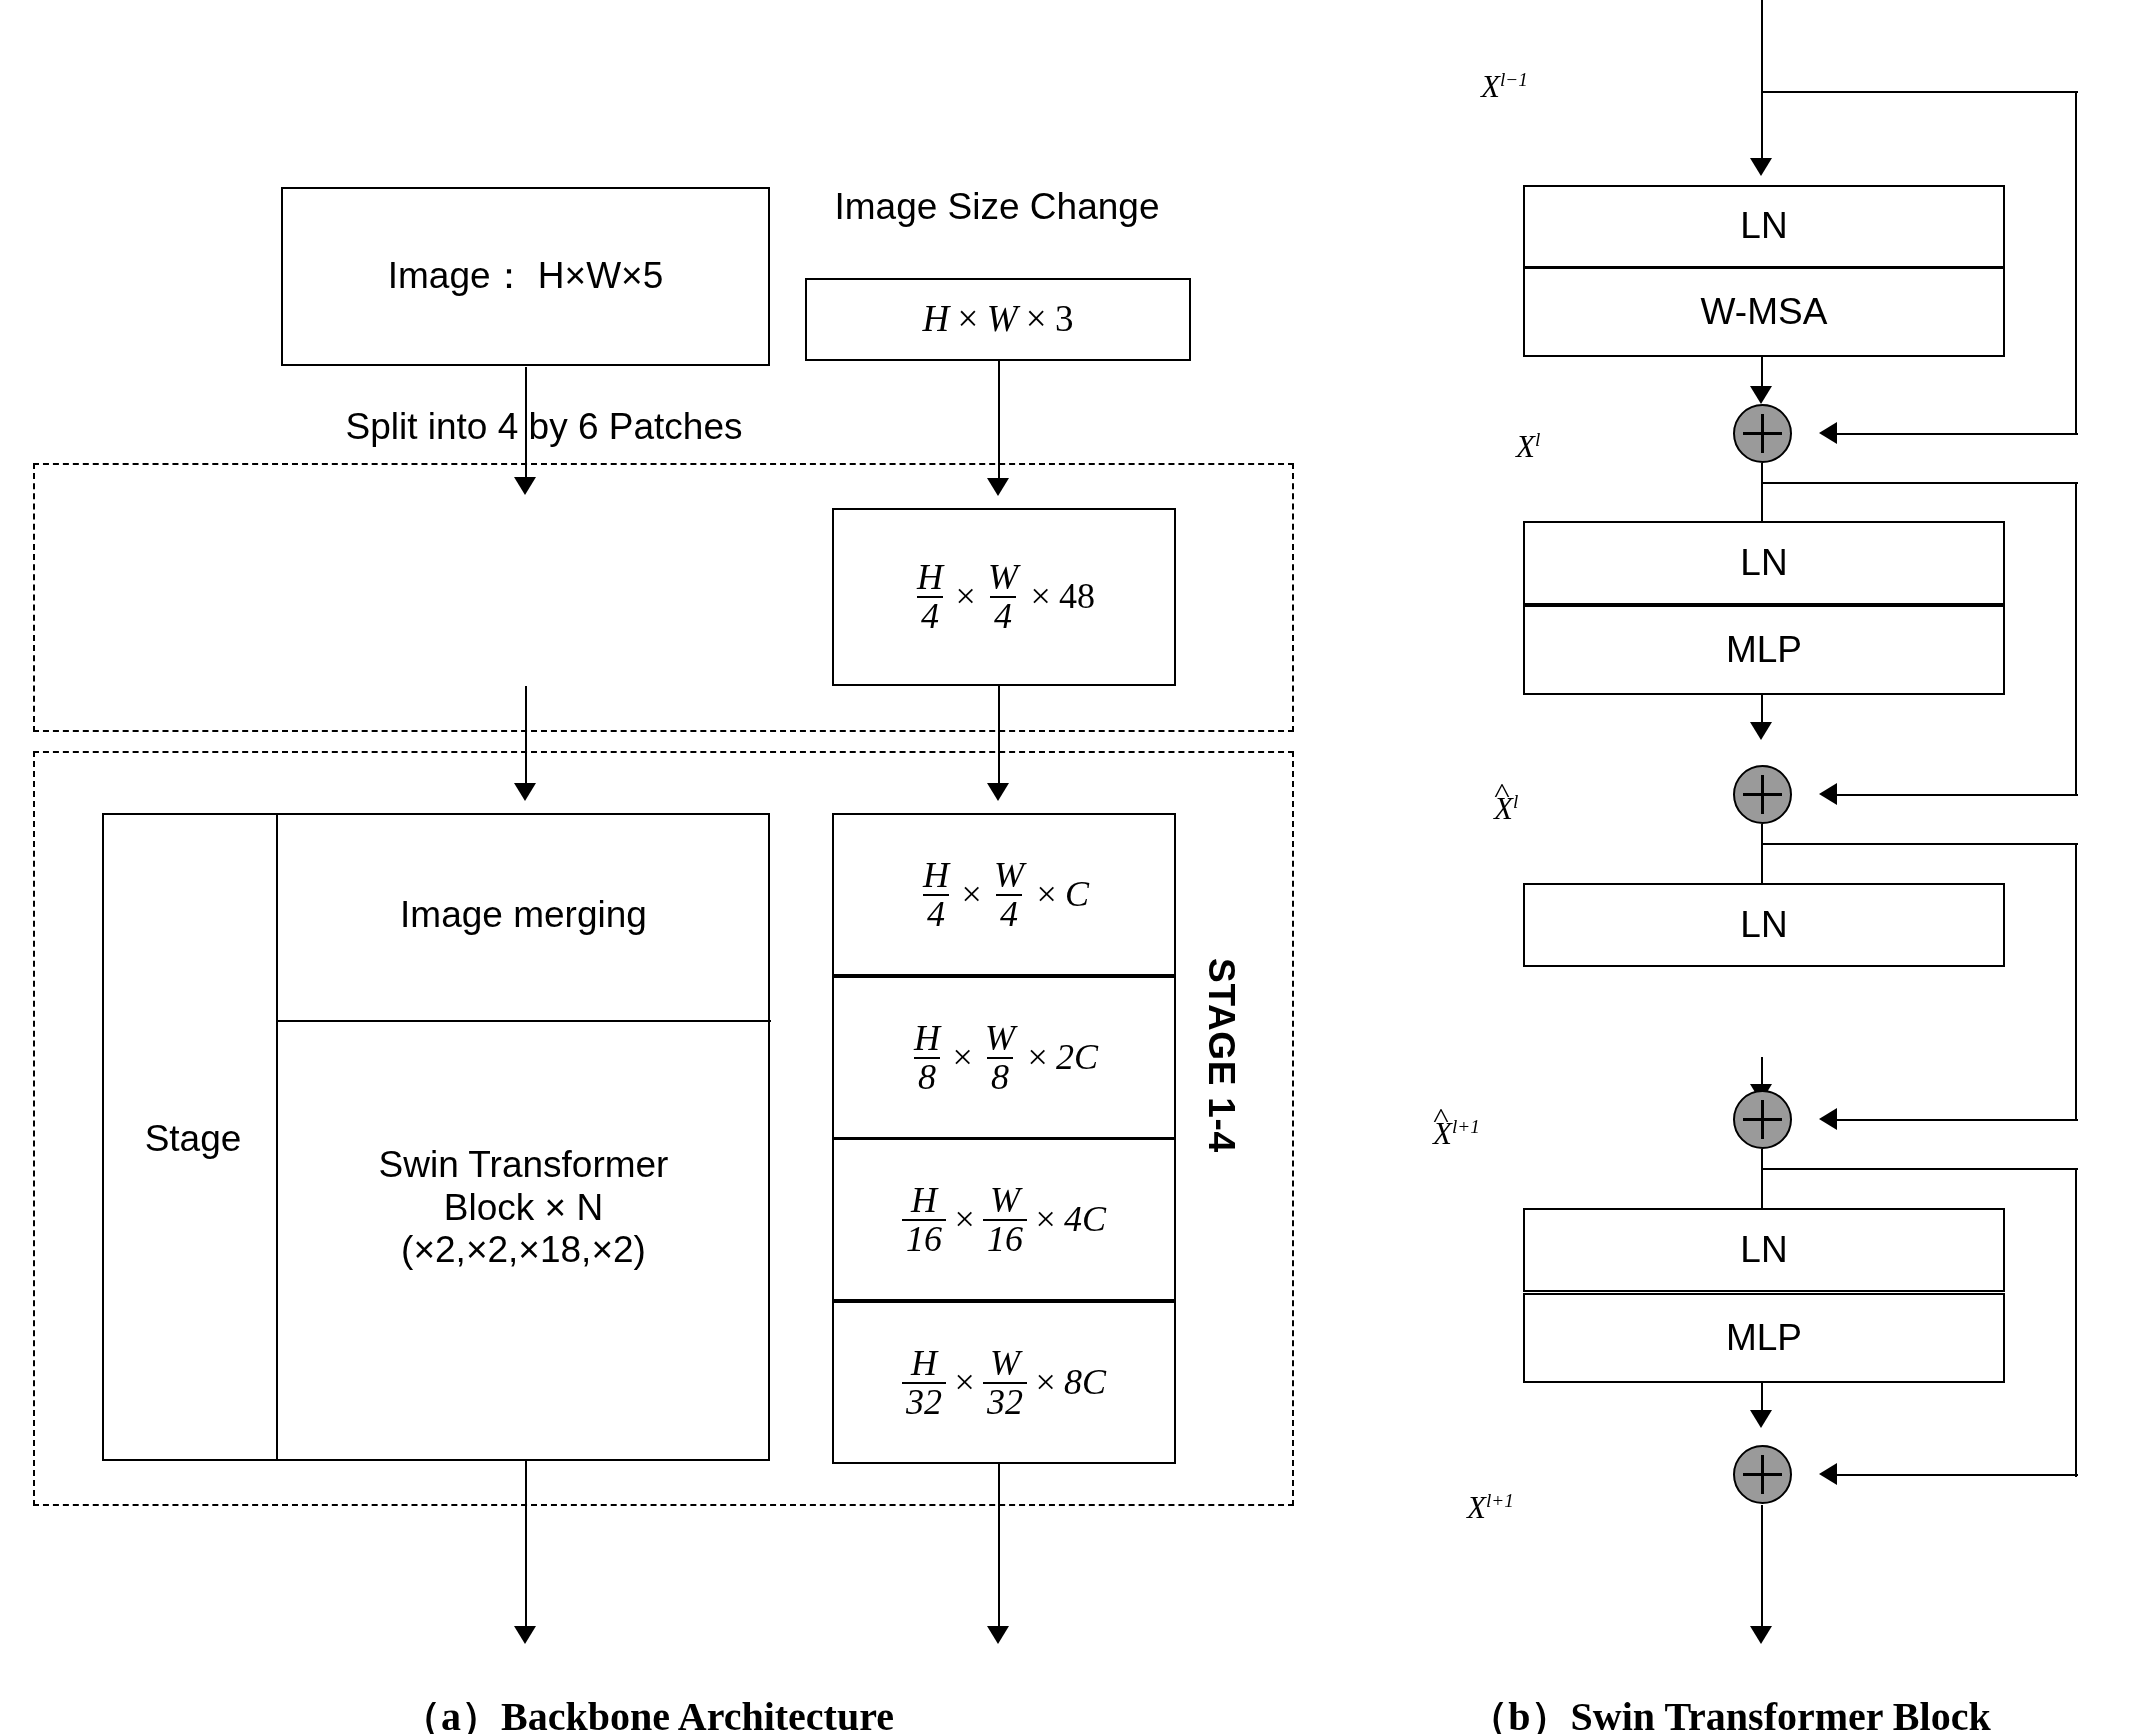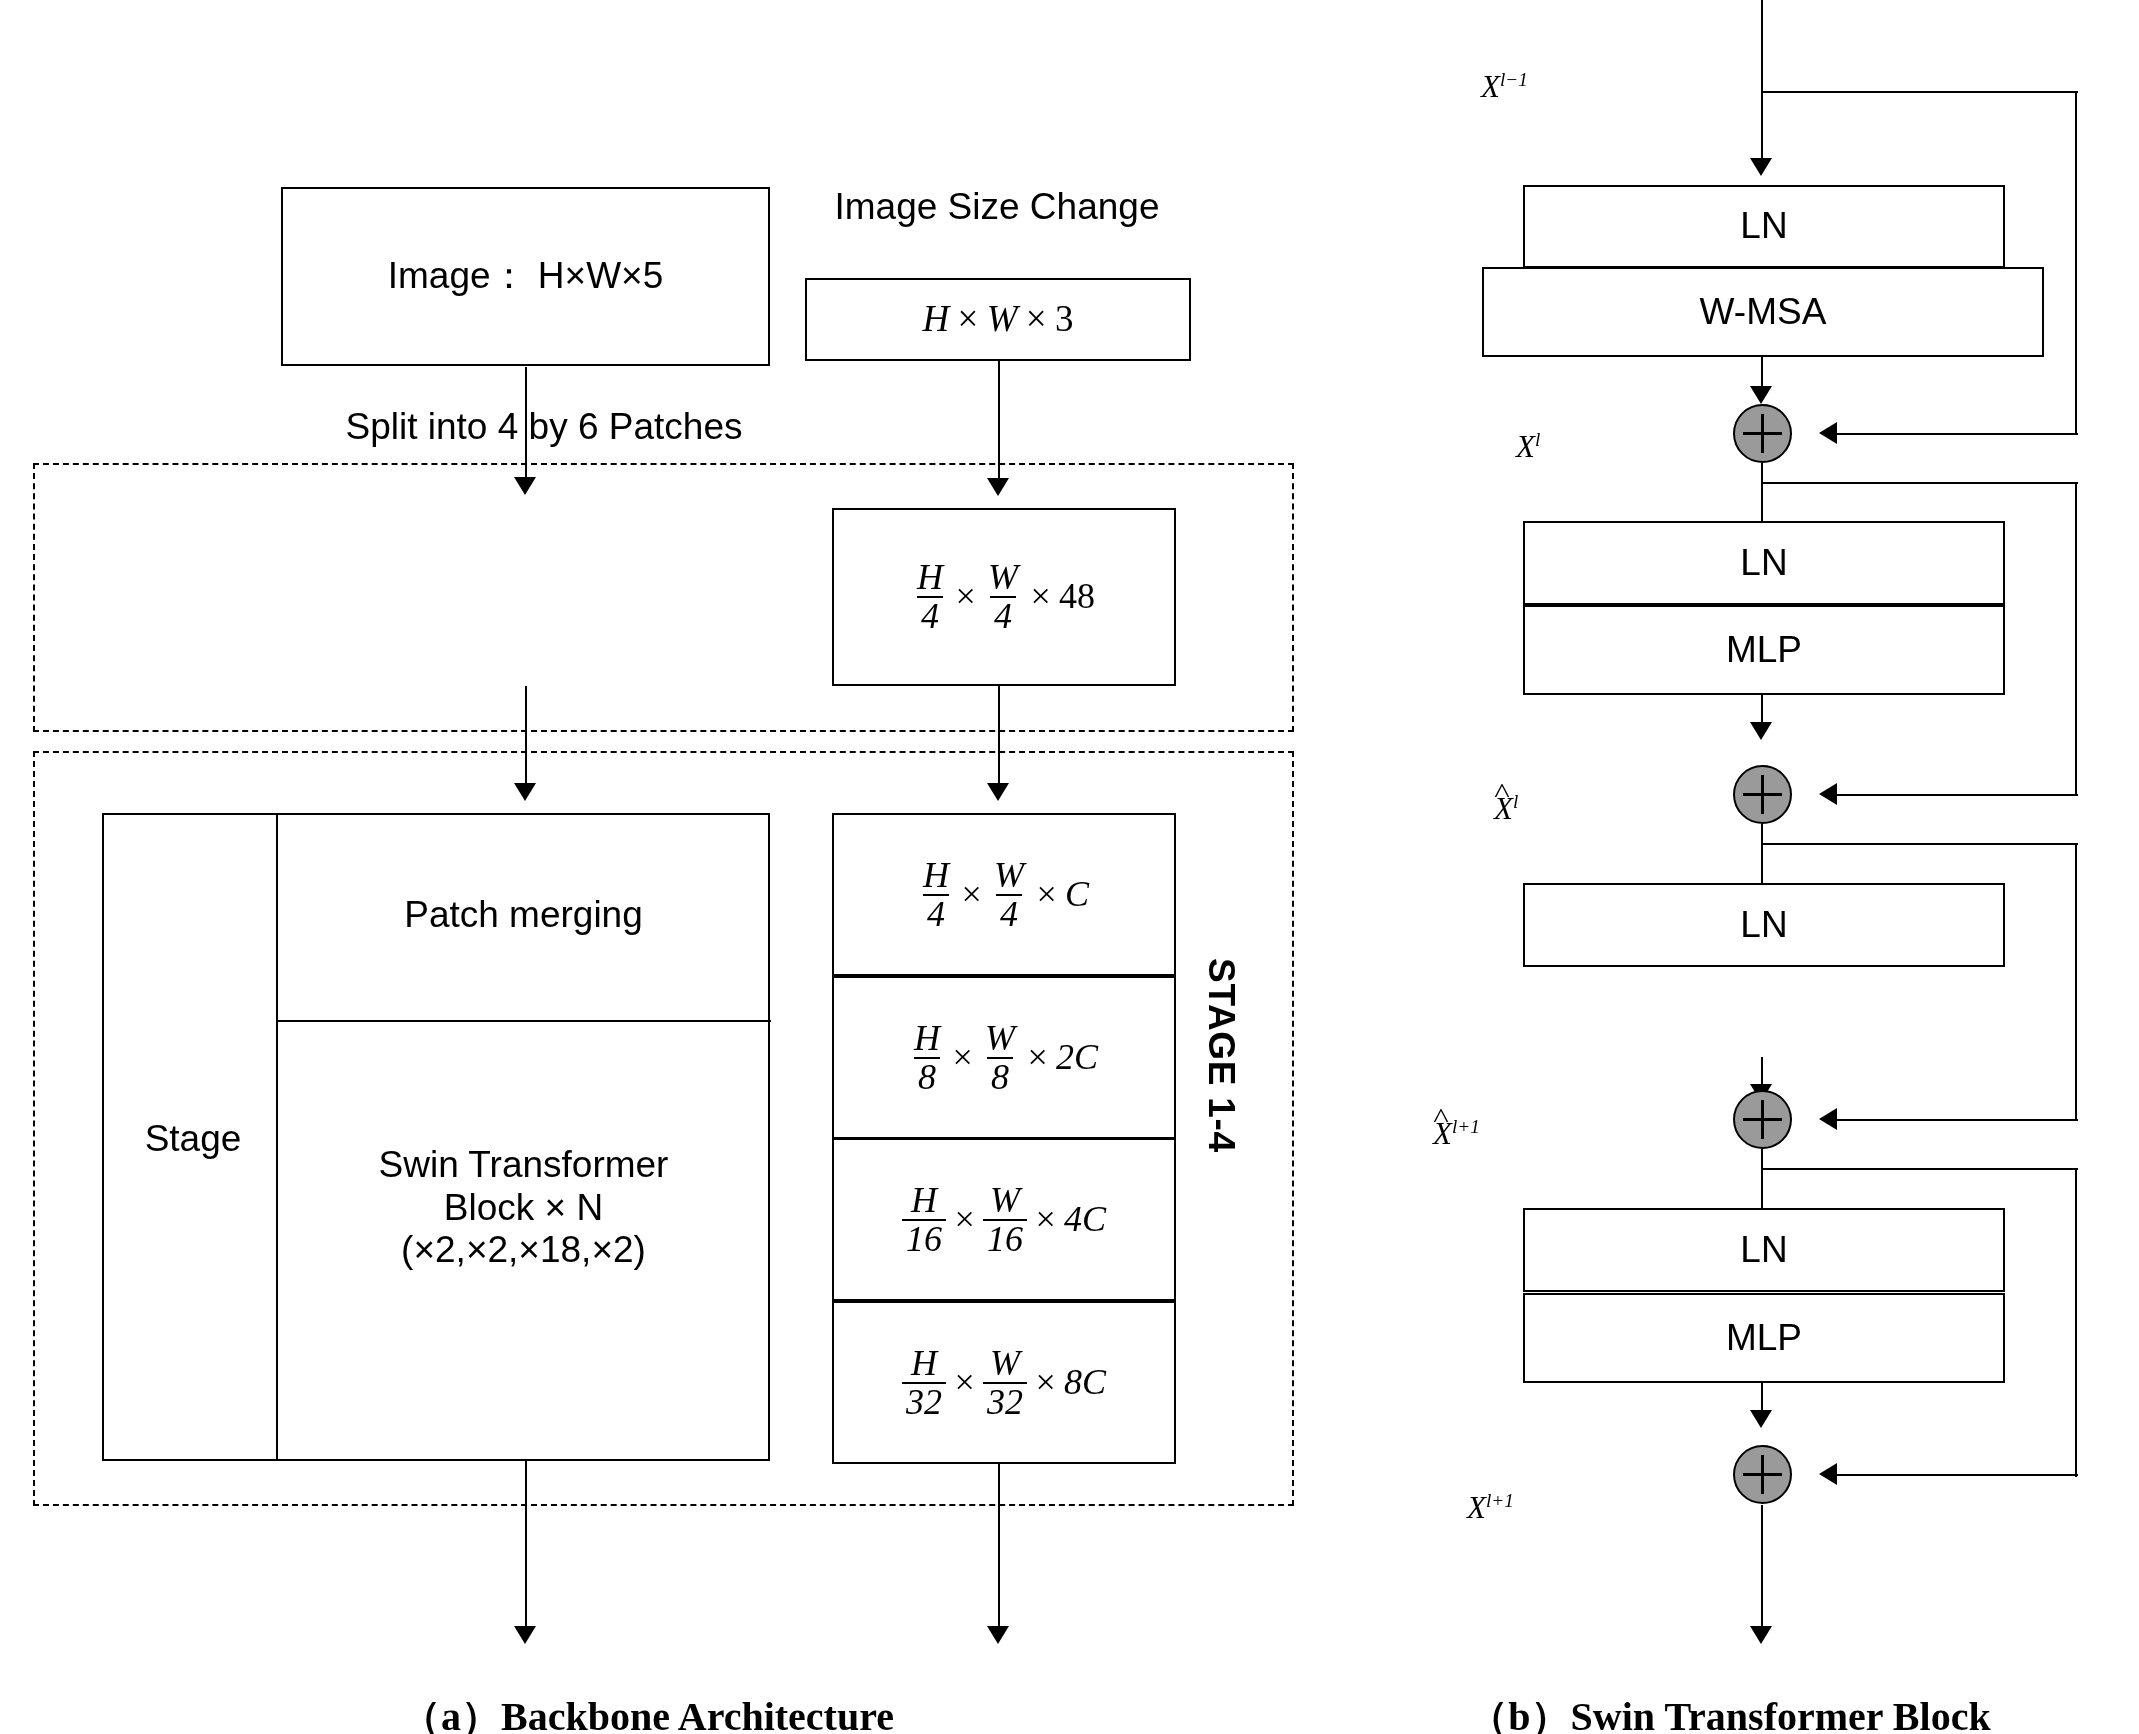--- a/index.html
+++ b/index.html
@@ -211,21 +211,21 @@
   <div class="dashed" style="left:33px; top:751px; width:1261px; height:755px;"></div>
 
   <div class="box" style="left:102px; top:813px; width:668px; height:648px; display:block;"></div>
 
   <div class="abs" style="left:276px; top:813px; width:2.1px; height:648px; background:#000;"></div>
 
   <div class="abs" style="left:276px; top:1020px; width:495px; height:2.1px; background:#000;"></div>
 
   <div class="plain t-stage" style="left:117px; top:1118px; width:152px;">Stage</div>
 
-  <div class="plain t-box" style="left:276px; top:894px; width:495px;">Patch merging</div>
+  <div class="plain t-box" style="left:276px; top:894px; width:495px;">Image merging</div>
 
   <div class="plain t-box col" style="left:276px; top:1144px; width:495px;">
     <span>Swin Transformer</span>
     <span>Block × N</span>
     <span>(×2,×2,×18,×2)</span>
   </div>
 
   <div class="box" style="left:832px; top:813px; width:344px; height:163px;">
     <div class="mathrow" style="font-size:36px;">
       <span class="frac" style="font-size:36px;">
@@ -308,21 +308,21 @@
   </div>
 
   <div class="hline" style="left:1761px; top:91px; width:317px;"></div>
   <div class="vline" style="left:2075px; top:91px; height:344px;"></div>
   <div class="hline" style="left:1833px; top:433px; width:245px;"></div>
   <div class="arrowhead-left" style="left:1819px; top:422px;"></div>
 
   <div class="box t-box" style="left:1523px; top:185px; width:482px; height:83px;">
     <span>LN</span>
   </div>
-  <div class="box t-box" style="left:1482px; top:267px; width:562px; height:90px;text-align:right;">
+  <div class="box t-box" style="left:1523px; top:267px; width:482px; height:90px;text-align:right;">
     <span>W-MSA</span>
   </div>
 
   <div class="vline" style="left:1761px; top:357px; height:36px;"></div>
   <div class="arrowhead-down" style="left:1750px; top:386px;"></div>
 
   <div class="sumnode" style="left:1733px; top:404px;"></div>
 
   <div class="plain t-sym" style="left:1516px; top:429px;">
     <span>X</span><sup>l</sup>

